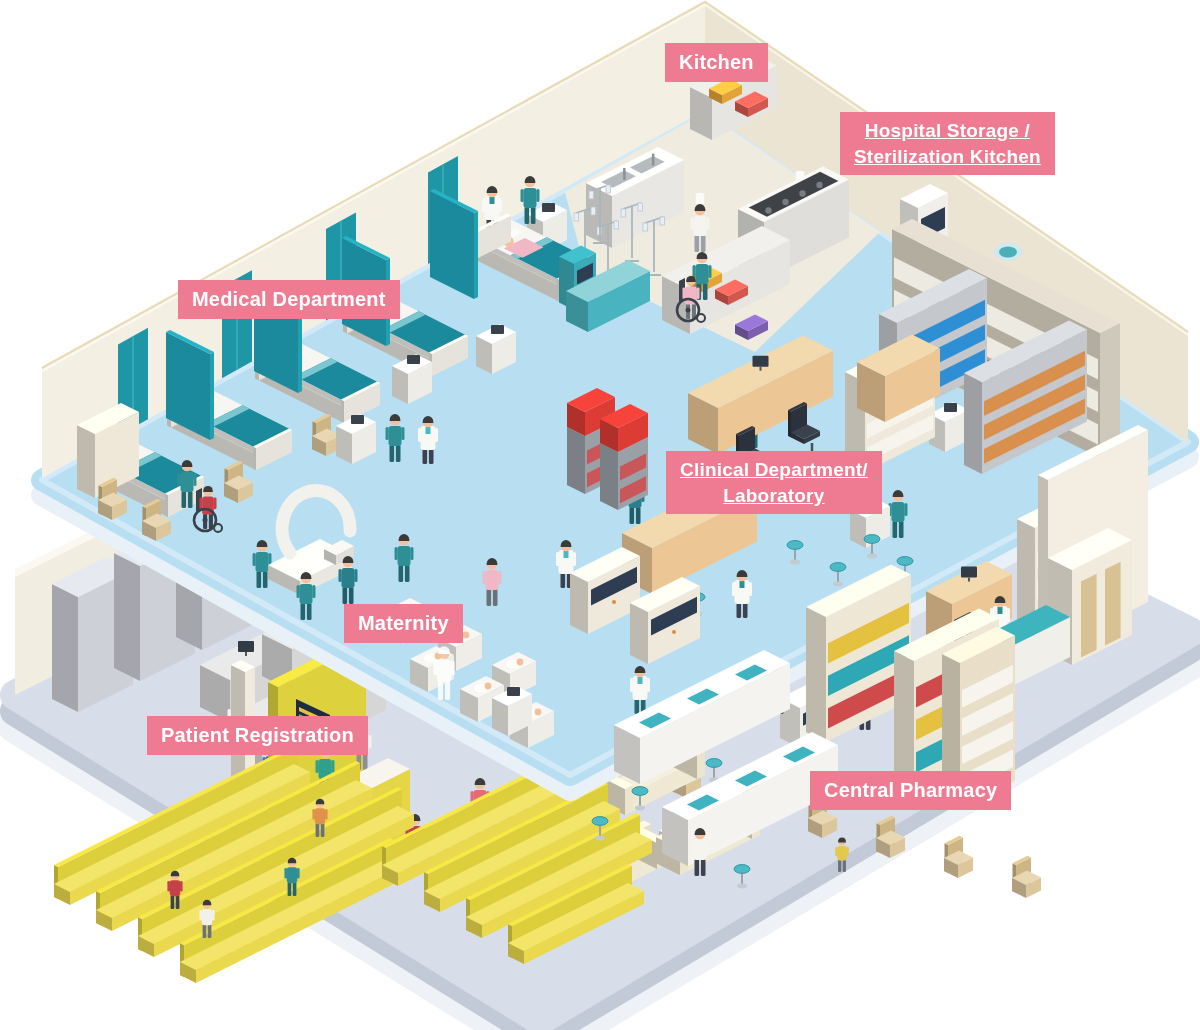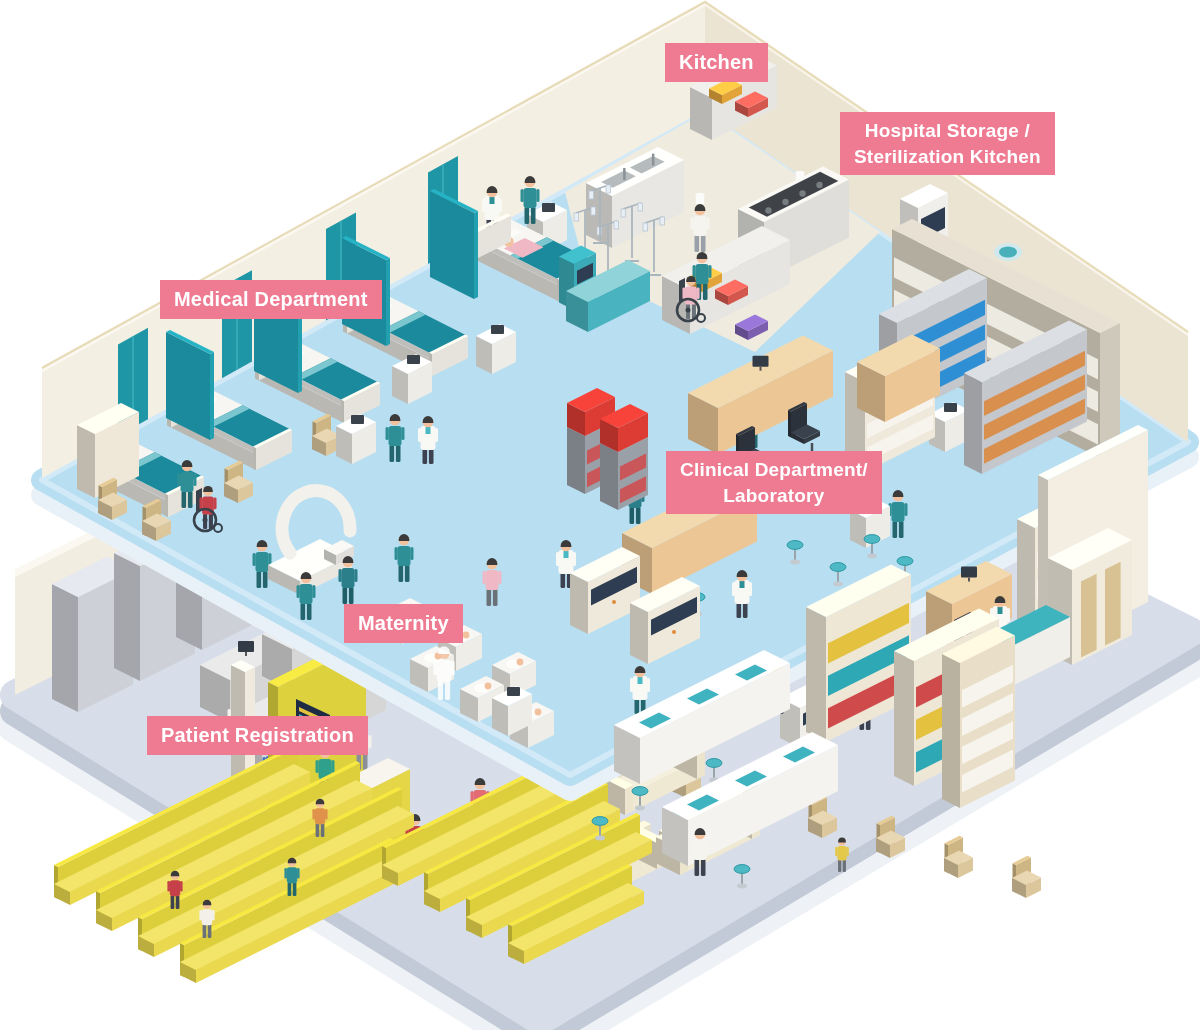--- a/index.html
+++ b/index.html
@@ -3,21 +3,21 @@
 <meta charset="utf-8">
 <style>
   html,body{margin:0;padding:0;background:#fff;}
   .stage{position:relative;width:1200px;height:1030px;background:#ffffff;overflow:hidden;
          font-family:"Liberation Sans",sans-serif;}
   #scene{position:absolute;left:0;top:0;}
   .lbl{position:absolute;z-index:5;background:#ee7b92;color:#ffffff;
        font-weight:bold;font-size:20px;line-height:1.35;padding:6px 14px;
        text-align:center;letter-spacing:.2px;white-space:nowrap;}
   .lbl span{display:block;}
-  .lbl.small{font-size:19px;}
+  .lbl.small{font-size:19px;text-decoration:underline;}
 </style>
 </head>
 <body>
 
 <div class="stage">
   <svg id="scene" width="1200" height="1030" viewBox="0 0 1200 1030">
       <g>
         <polygon points="15,725 665,400 1190,662 540,1050" fill="#eef1f5" stroke="#eef1f5" stroke-width="36" stroke-linejoin="round"></polygon>
         <polygon points="15,711 665,386 1190,648 540,1036" fill="#c2cad7" stroke="#c2cad7" stroke-width="30" stroke-linejoin="round"></polygon>
         <polygon points="15,695 665,370 1190,632 540,1020" fill="#d8dee9" stroke="#d8dee9" stroke-width="30" stroke-linejoin="round"></polygon>
@@ -1370,26 +1370,29 @@
       </g>
     </svg>
 
   <div class="lbl" style="left:665px;top:43px">
     <span>Kitchen</span>
   </div>
   <div class="lbl small" style="left:840px;top:112px">
     <span>Hospital Storage /</span>
     <span>Sterilization Kitchen</span>
   </div>
-  <div class="lbl" style="left:160px;top:280px">
+  <div class="lbl" style="left:178px;top:280px">
     <span>Medical Department</span>
   </div>
   <div class="lbl small" style="left:666px;top:451px">
     <span>Clinical Department/</span>
     <span>Laboratory</span>
   </div>
   <div class="lbl" style="left:344px;top:604px">
     <span>Maternity</span>
   </div>
   <div class="lbl" style="left:147px;top:716px">
     <span>Patient Registration</span>
   </div>
+  <div class="lbl" style="left:810px;top:771px">
+    <span>Central Pharmacy</span>
+  </div>
 </div>
 
 </body></html>

